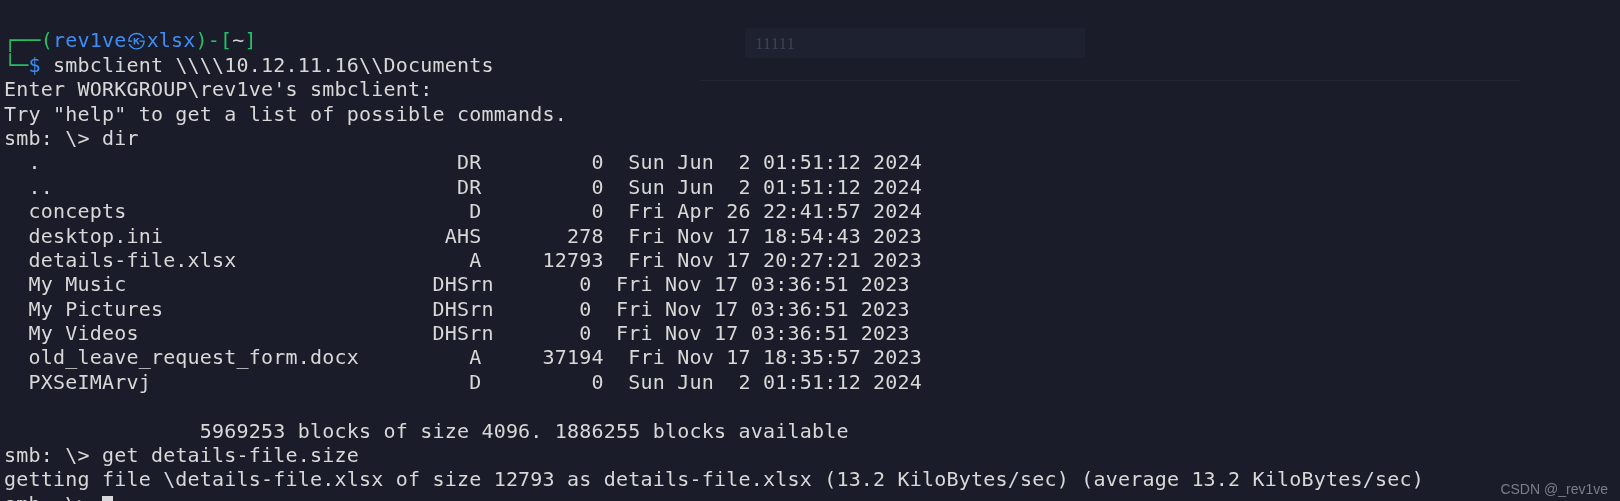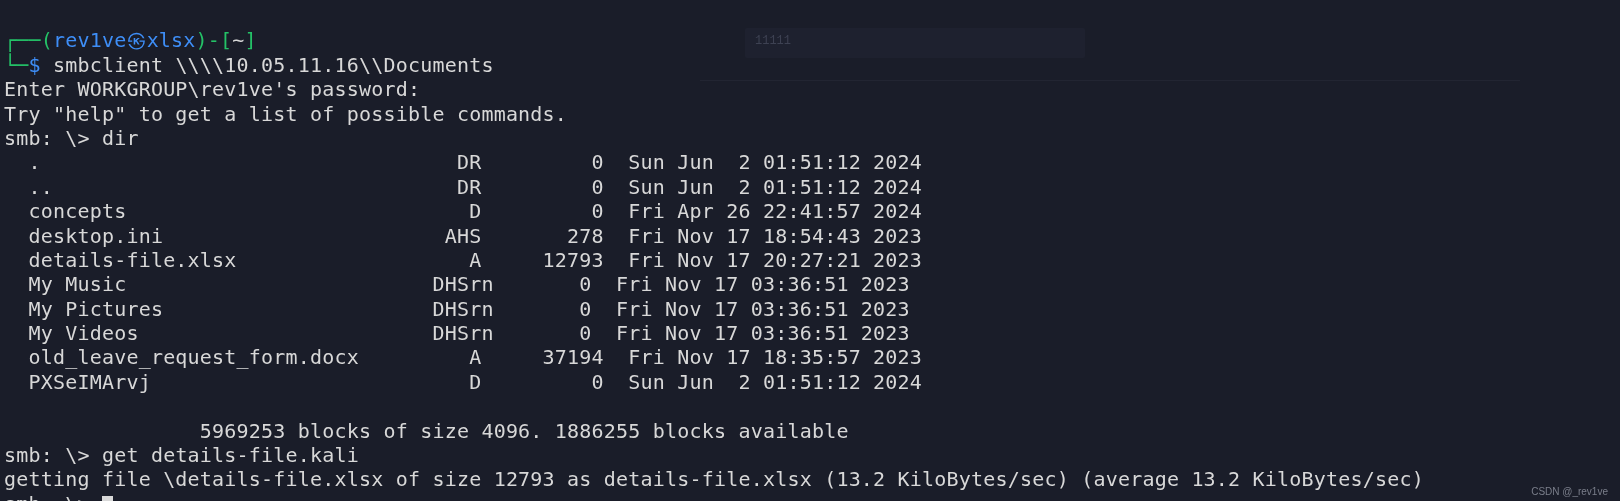--- a/index.html
+++ b/index.html
@@ -27,69 +27,69 @@
     display: inline-block;
     width: 11px;
     height: 20px;
     background: #d8d8d8;
     vertical-align: text-bottom;
   }
   .watermark {
     position: absolute;
     right: 12px;
     bottom: 4px;
-    font-size: 10px;
+    font-size: 14px;
     color: #7a7e8a;
     font-family: Arial, sans-serif;
   }
   .ghost-tab {
     position: absolute;
     top: 28px;
     left: 745px;
     width: 340px;
     height: 30px;
     background: rgba(40,44,60,0.35);
     border-radius: 2px;
-    font-size: 12px;
+    font-size: 17px;
     color: rgba(120,126,150,0.35);
     padding: 6px 10px;
     box-sizing: border-box;
-    font-family: Liberation Mono, monospace;
+    font-family: Liberation Serif, serif;
   }
   .ghost-border {
     position: absolute;
     top: 0;
     left: 700px;
     width: 820px;
     height: 80px;
     border-bottom: 1px solid rgba(80,85,110,0.15);
   }
 </style>
 </head>
 <body>
 
 <div class="ghost-border"></div>
 <div class="ghost-tab"><span>11111</span></div>
 
 <div class="terminal">
 <span class="green">┌──(</span><span class="blue">rev1ve</span><span class="blue">㉿</span><span class="blue">xlsx</span><span class="green">)-[</span><span class="white">~</span><span class="green">]</span>
-<span class="green">└─</span><span class="blue">$ </span><span class="white">smbclient \\\\10.05.11.16\\Documents</span>
-<span class="white">Enter WORKGROUP\rev1ve's password: </span>
+<span class="green">└─</span><span class="blue">$ </span><span class="white">smbclient \\\\10.12.11.16\\Documents</span>
+<span class="white">Enter WORKGROUP\rev1ve's smbclient: </span>
 <span class="white">Try "help" to get a list of possible commands.</span>
 <span class="white">smb: \&gt; </span><span class="white">dir</span>
 <span id="listing-container">  .                                  DR         0  Sun Jun  2 01:51:12 2024
   ..                                 DR         0  Sun Jun  2 01:51:12 2024
   concepts                            D         0  Fri Apr 26 22:41:57 2024
   desktop.ini                       AHS       278  Fri Nov 17 18:54:43 2023
   details-file.xlsx                   A     12793  Fri Nov 17 20:27:21 2023
   My Music                         DHSrn       0  Fri Nov 17 03:36:51 2023
   My Pictures                      DHSrn       0  Fri Nov 17 03:36:51 2023
   My Videos                        DHSrn       0  Fri Nov 17 03:36:51 2023
   old_leave_request_form.docx         A     37194  Fri Nov 17 18:35:57 2023
   PXSeIMArvj                          D         0  Sun Jun  2 01:51:12 2024</span>
 
 <span class="white">                5969253 blocks of size 4096. 1886255 blocks available</span>
-<span class="white">smb: \&gt; </span><span class="white">get details-file.kali </span>
+<span class="white">smb: \&gt; </span><span class="white">get details-file.size </span>
 <span class="white">getting file \details-file.xlsx of size 12793 as details-file.xlsx (13.2 KiloBytes/sec) (average 13.2 KiloBytes/sec)</span>
 <span class="white">smb: \&gt; </span><span class="cursor"></span>
 </div>
 
 <div class="watermark">CSDN @_rev1ve</div>
 
 </body></html>

